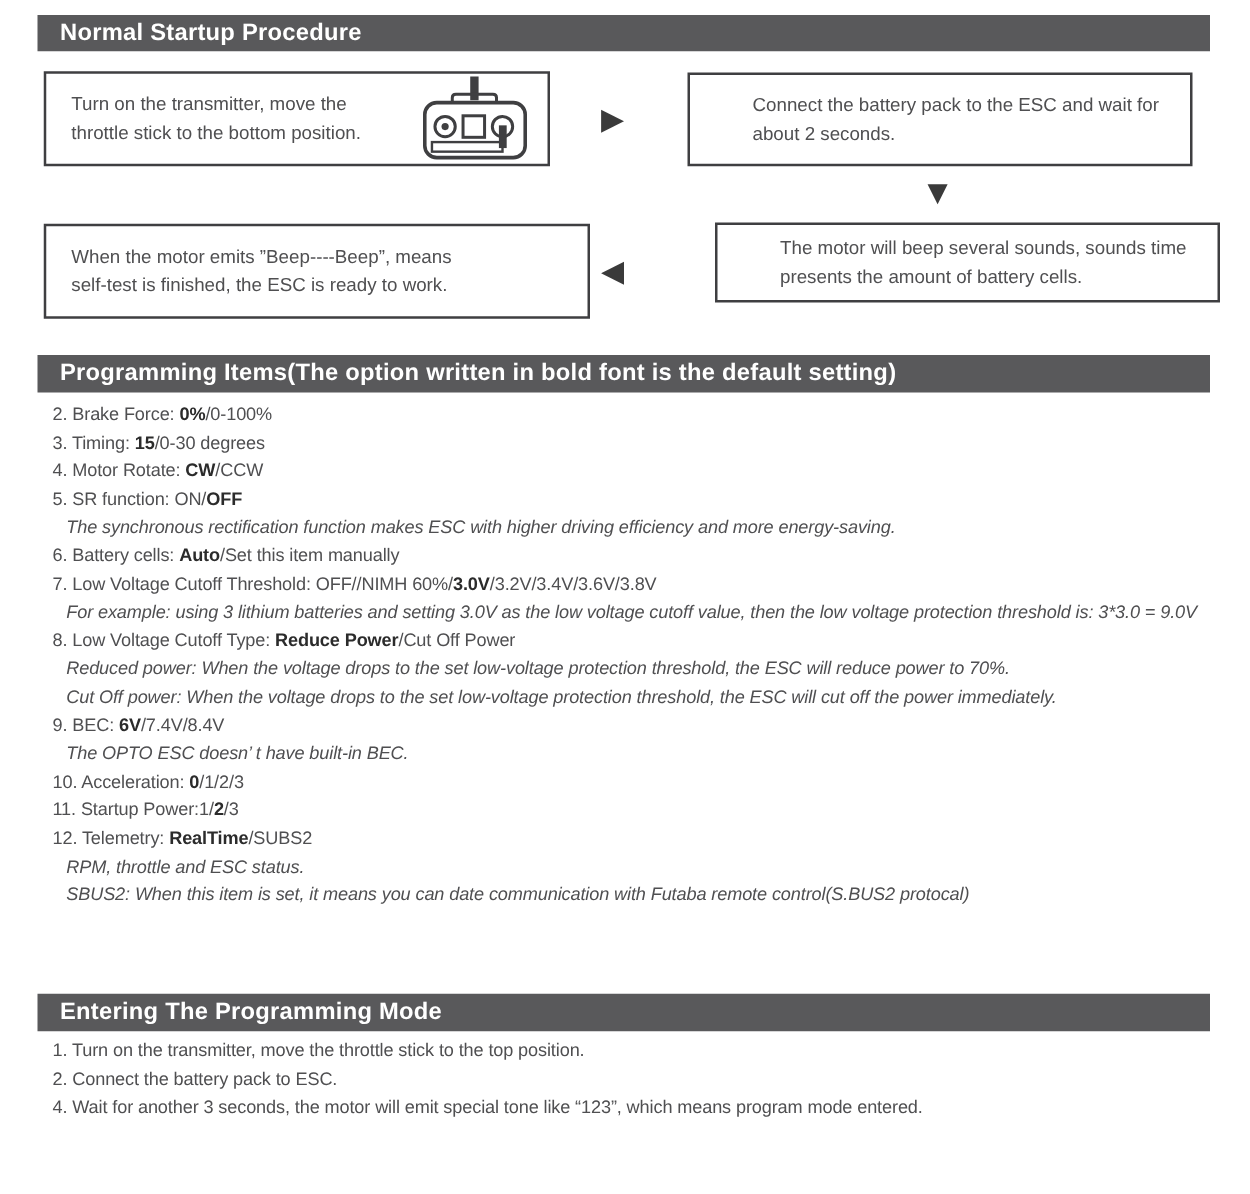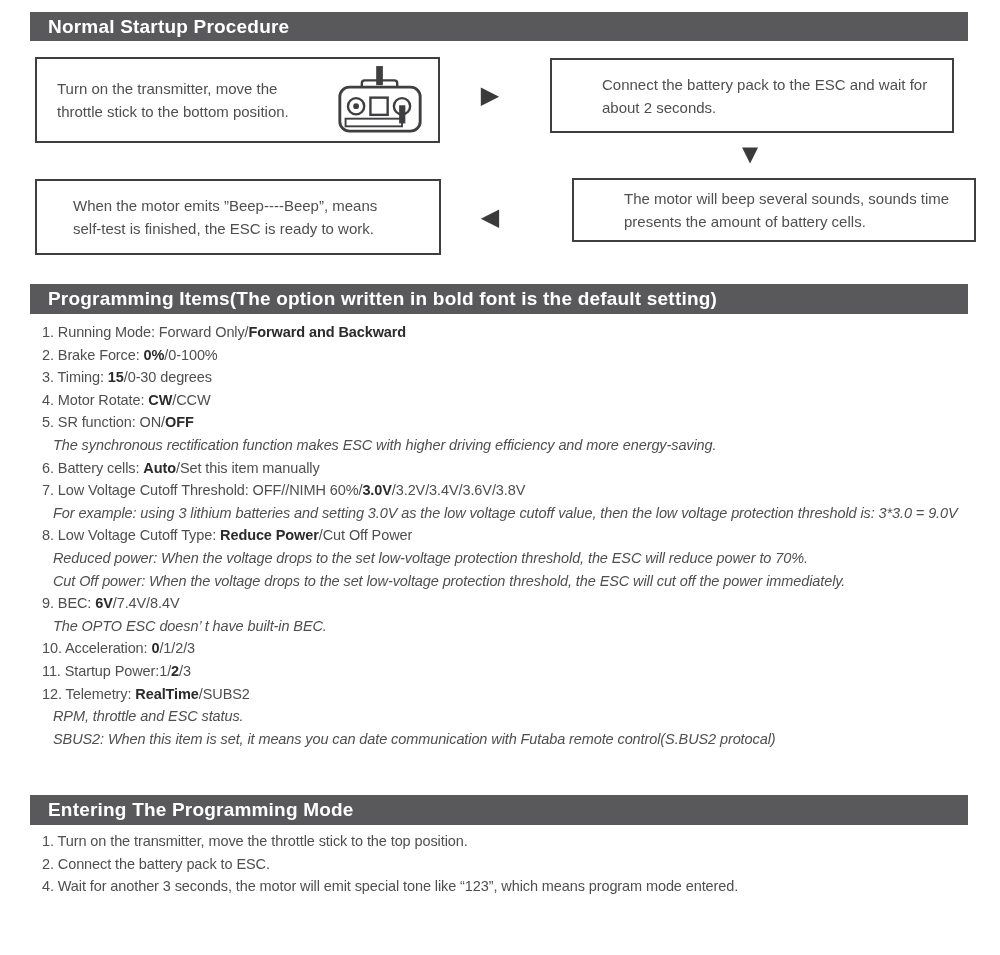--- a/index.html
+++ b/index.html
@@ -37,21 +37,21 @@
 </style>
 </head>
 <body>
 
 <div class="page">
 
   <div class="bar" style="top:12px;text-align:center;">
     <span class="bar-text">Normal Startup Procedure</span>
   </div>
 
-  <div class="fbox" style="left:35px;top:57px;width:405px;height:86px;">
+  <div class="fbox" style="left:35px;top:57px;width:405px;height:76px;">
     <div class="ftext pad20">Turn on the transmitter, move the
 throttle stick to the bottom position.</div>
     <svg class="tx-icon" viewBox="0 0 92 72" width="88" height="69" xmlns="http://www.w3.org/2000/svg">
       <rect x="42" y="0" width="7" height="20" fill="#3f3f41"></rect>
       <path d="M27 24 L27 18 Q27 15 30 15 L61 15 Q64 15 64 18 L64 24" fill="none" stroke="#3f3f41" stroke-width="2.5"></path>
       <rect x="4" y="22" width="84" height="46" rx="10" fill="#ffffff" stroke="#3f3f41" stroke-width="3"></rect>
       <circle cx="21" cy="42" r="8.5" fill="none" stroke="#3f3f41" stroke-width="2.5"></circle>
       <circle cx="21" cy="42" r="3" fill="#3f3f41"></circle>
       <rect x="36" y="33" width="18" height="18" fill="none" stroke="#3f3f41" stroke-width="2.5"></rect>
       <circle cx="69" cy="42" r="8.5" fill="none" stroke="#3f3f41" stroke-width="2.5"></circle>
@@ -62,38 +62,37 @@
 
   <div class="arrow" style="left:479px;top:83px;">▶</div>
 
   <div class="fbox" style="left:550px;top:58px;width:404px;height:75px;">
     <div class="ftext pad50">Connect the battery pack to the ESC and wait for
 about 2 seconds.</div>
   </div>
 
   <div class="arrow" style="left:739px;top:142px;font-size:21px;">▼</div>
 
-  <div class="fbox" style="left:35px;top:179px;width:406px;height:76px;padding-left:16px;">
+  <div class="fbox" style="left:35px;top:179px;width:437px;height:76px;">
     <div class="ftext pad20">When the motor emits ”Beep----Beep”, means
 self-test is finished, the ESC is ready to work.</div>
   </div>
 
   <div class="arrow" style="left:479px;top:205px;">◀</div>
 
   <div class="fbox" style="left:572px;top:178px;width:404px;height:64px;">
     <div class="ftext pad50">The motor will beep several sounds, sounds time
 presents the amount of battery cells.</div>
   </div>
 
   <div class="bar" style="top:284px;height:30px;">
     <span class="bar-text">Programming Items(The option written in bold font is the default setting)</span>
   </div>
 
   <div class="list" style="top:321px;">
-      <div class="li"><span>1. Running Mode: Forward Only/</span><b>Forward and Backward</b></div>
       <div class="li"><span>2. Brake Force: </span><b>0%</b><span>/0-100%</span></div>
       <div class="li"><span>3. Timing: </span><b>15</b><span>/0-30 degrees</span></div>
       <div class="li"><span>4. Motor Rotate: </span><b>CW</b><span>/CCW</span></div>
       <div class="li"><span>5. SR function: ON/</span><b>OFF</b></div>
       <div class="li indent"><span>The synchronous rectification function makes ESC with higher driving efficiency and more energy-saving.</span></div>
       <div class="li"><span>6. Battery cells: </span><b>Auto</b><span>/Set this item manually</span></div>
       <div class="li"><span>7. Low Voltage Cutoff Threshold: OFF//NIMH 60%/</span><b>3.0V</b><span>/3.2V/3.4V/3.6V/3.8V</span></div>
       <div class="li indent"><span>For example: using 3 lithium batteries and setting 3.0V as the low voltage cutoff value, then the low voltage protection threshold is: 3*3.0 = 9.0V</span></div>
       <div class="li"><span>8. Low Voltage Cutoff Type: </span><b>Reduce Power</b><span>/Cut Off Power</span></div>
       <div class="li indent"><span>Reduced power: When the voltage drops to the set low-voltage protection threshold, the ESC will reduce power to 70%.</span></div>

